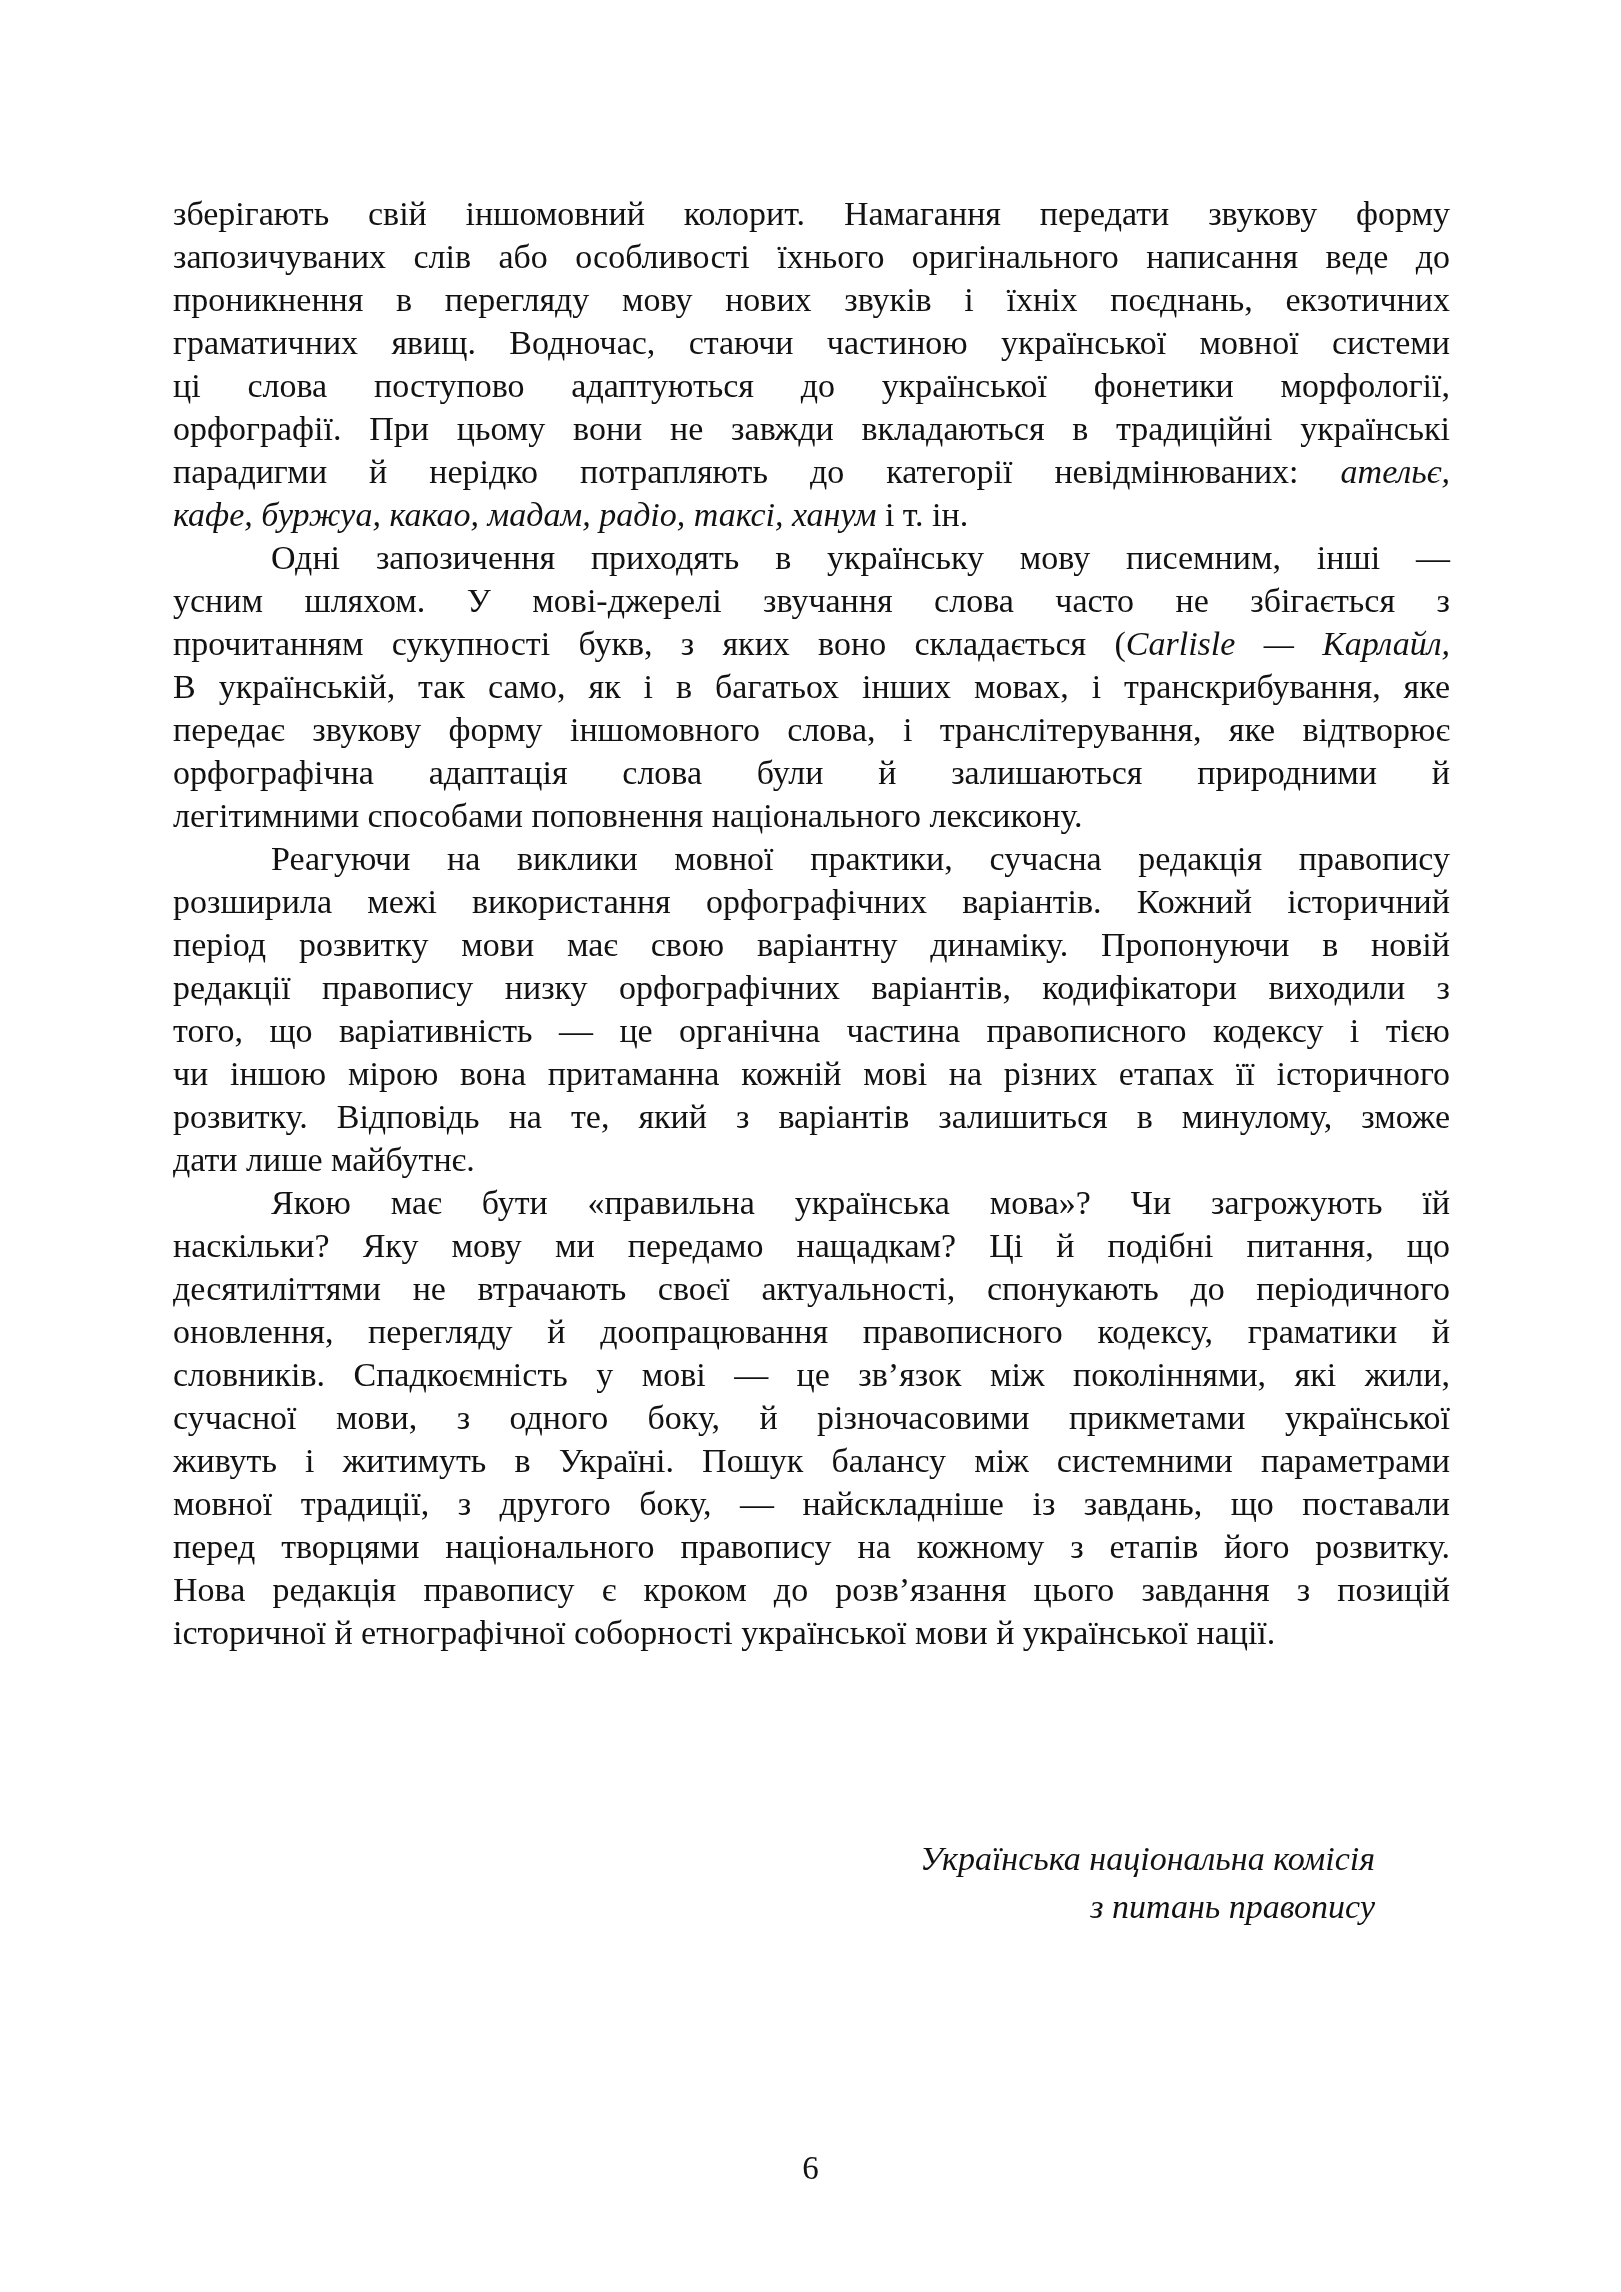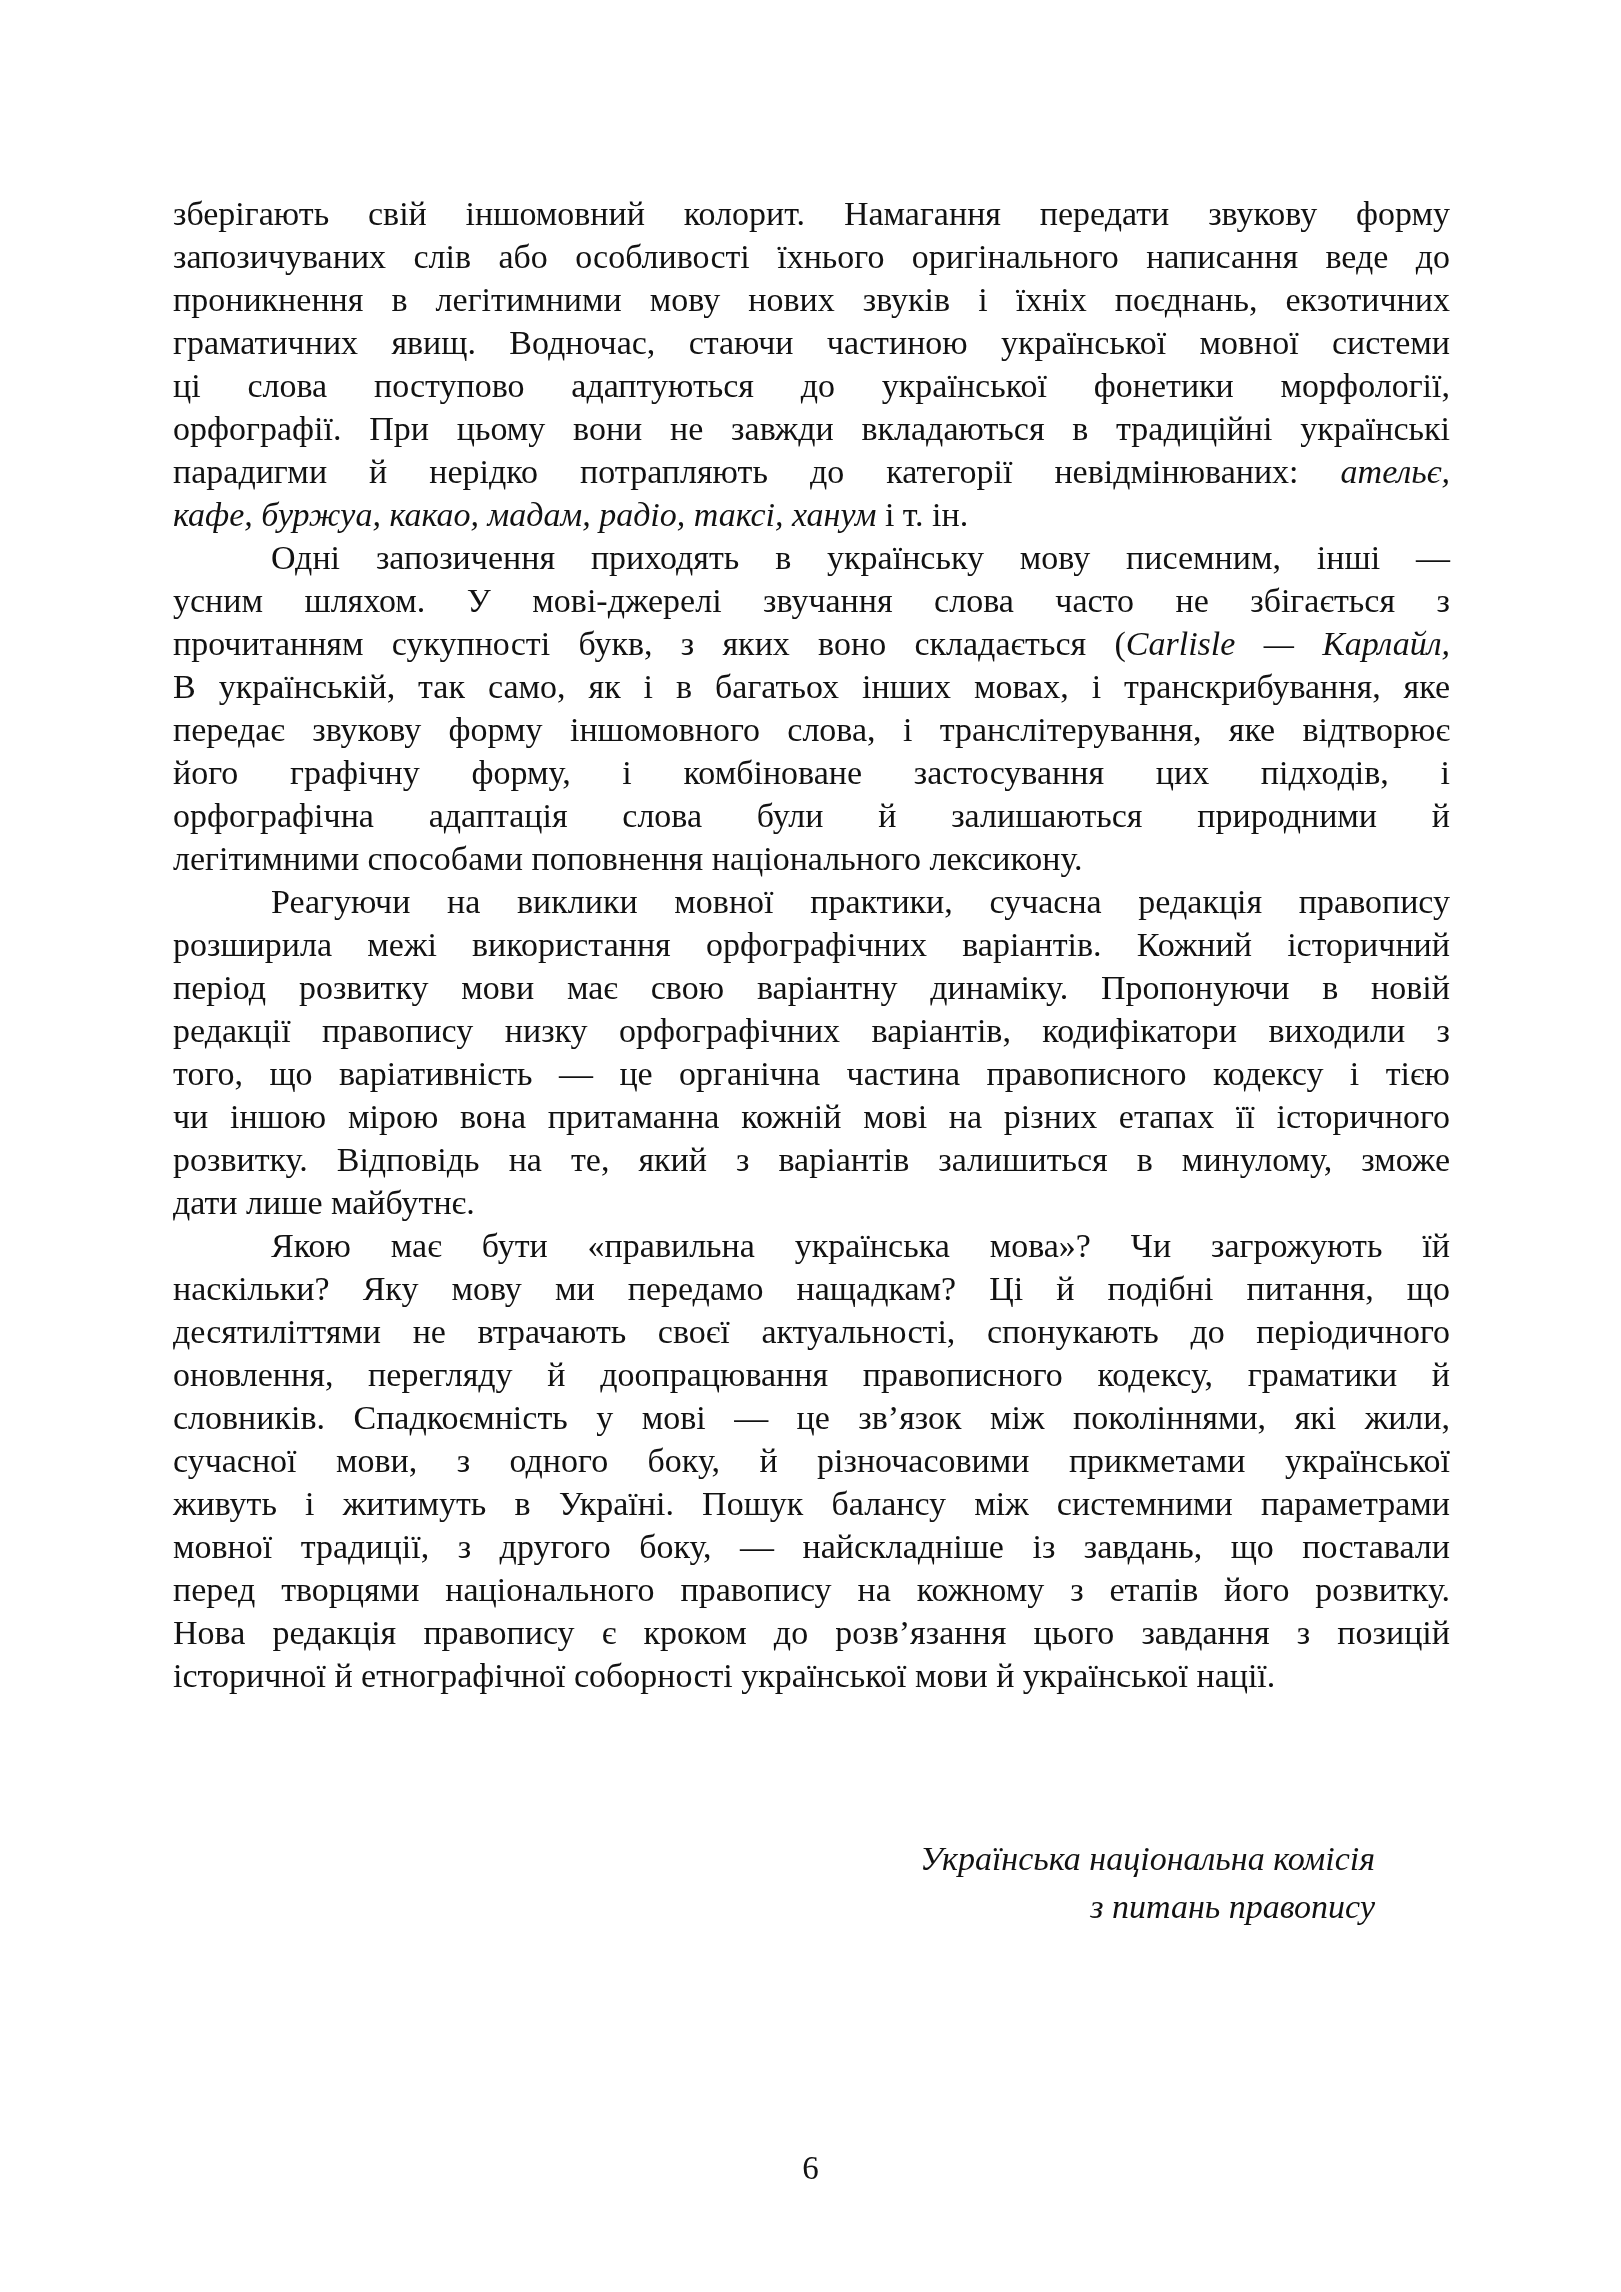--- a/index.html
+++ b/index.html
@@ -62,34 +62,33 @@
 </style>
 </head>
 <body>
 
 <div class="page">
 
   <div class="text-block">
       <div class="paragraph">
         <div class="line">зберігають свій іншомовний колорит. Намагання передати звукову форму</div>
         <div class="line">запозичуваних слів або особливості їхнього оригінального написання веде до</div>
-        <div class="line">проникнення в легітимними мову нових звуків і їхніх поєднань, екзотичних</div>
+        <div class="line">проникнення в перегляду мову нових звуків і їхніх поєднань, екзотичних</div>
         <div class="line">граматичних явищ. Водночас, стаючи частиною української мовної системи</div>
         <div class="line">ці слова поступово адаптуються до української фонетики морфології,</div>
         <div class="line">орфографії. При цьому вони не завжди вкладаються в традиційні українські</div>
         <div class="line">парадигми й нерідко потрапляють до категорії невідмінюваних: <i>ательє,</i></div>
         <div class="line last"><i>кафе, буржуа, какао, мадам, радіо, таксі, ханум</i> і т. ін.</div>
       </div>
       <div class="paragraph">
         <div class="line indent">Одні запозичення приходять в українську мову писемним, інші —</div>
         <div class="line">усним шляхом. У мові-джерелі звучання слова часто не збігається з</div>
         <div class="line">прочитанням сукупності букв, з яких воно складається (<i>Carlisle — Карлайл,</i></div>
         <div class="line">В українській, так само, як і в багатьох інших мовах, і транскрибування, яке</div>
         <div class="line">передає звукову форму іншомовного слова, і транслітерування, яке відтворює</div>
-        <div class="line">його графічну форму, і комбіноване застосування цих підходів, і</div>
         <div class="line">орфографічна адаптація слова були й залишаються природними й</div>
         <div class="line last">легітимними способами поповнення національного лексикону.</div>
       </div>
       <div class="paragraph">
         <div class="line indent">Реагуючи на виклики мовної практики, сучасна редакція правопису</div>
         <div class="line">розширила межі використання орфографічних варіантів. Кожний історичний</div>
         <div class="line">період розвитку мови має свою варіантну динаміку. Пропонуючи в новій</div>
         <div class="line">редакції правопису низку орфографічних варіантів, кодифікатори виходили з</div>
         <div class="line">того, що варіативність — це органічна частина правописного кодексу і тією</div>
         <div class="line">чи іншою мірою вона притаманна кожній мові на різних етапах її історичного</div>

